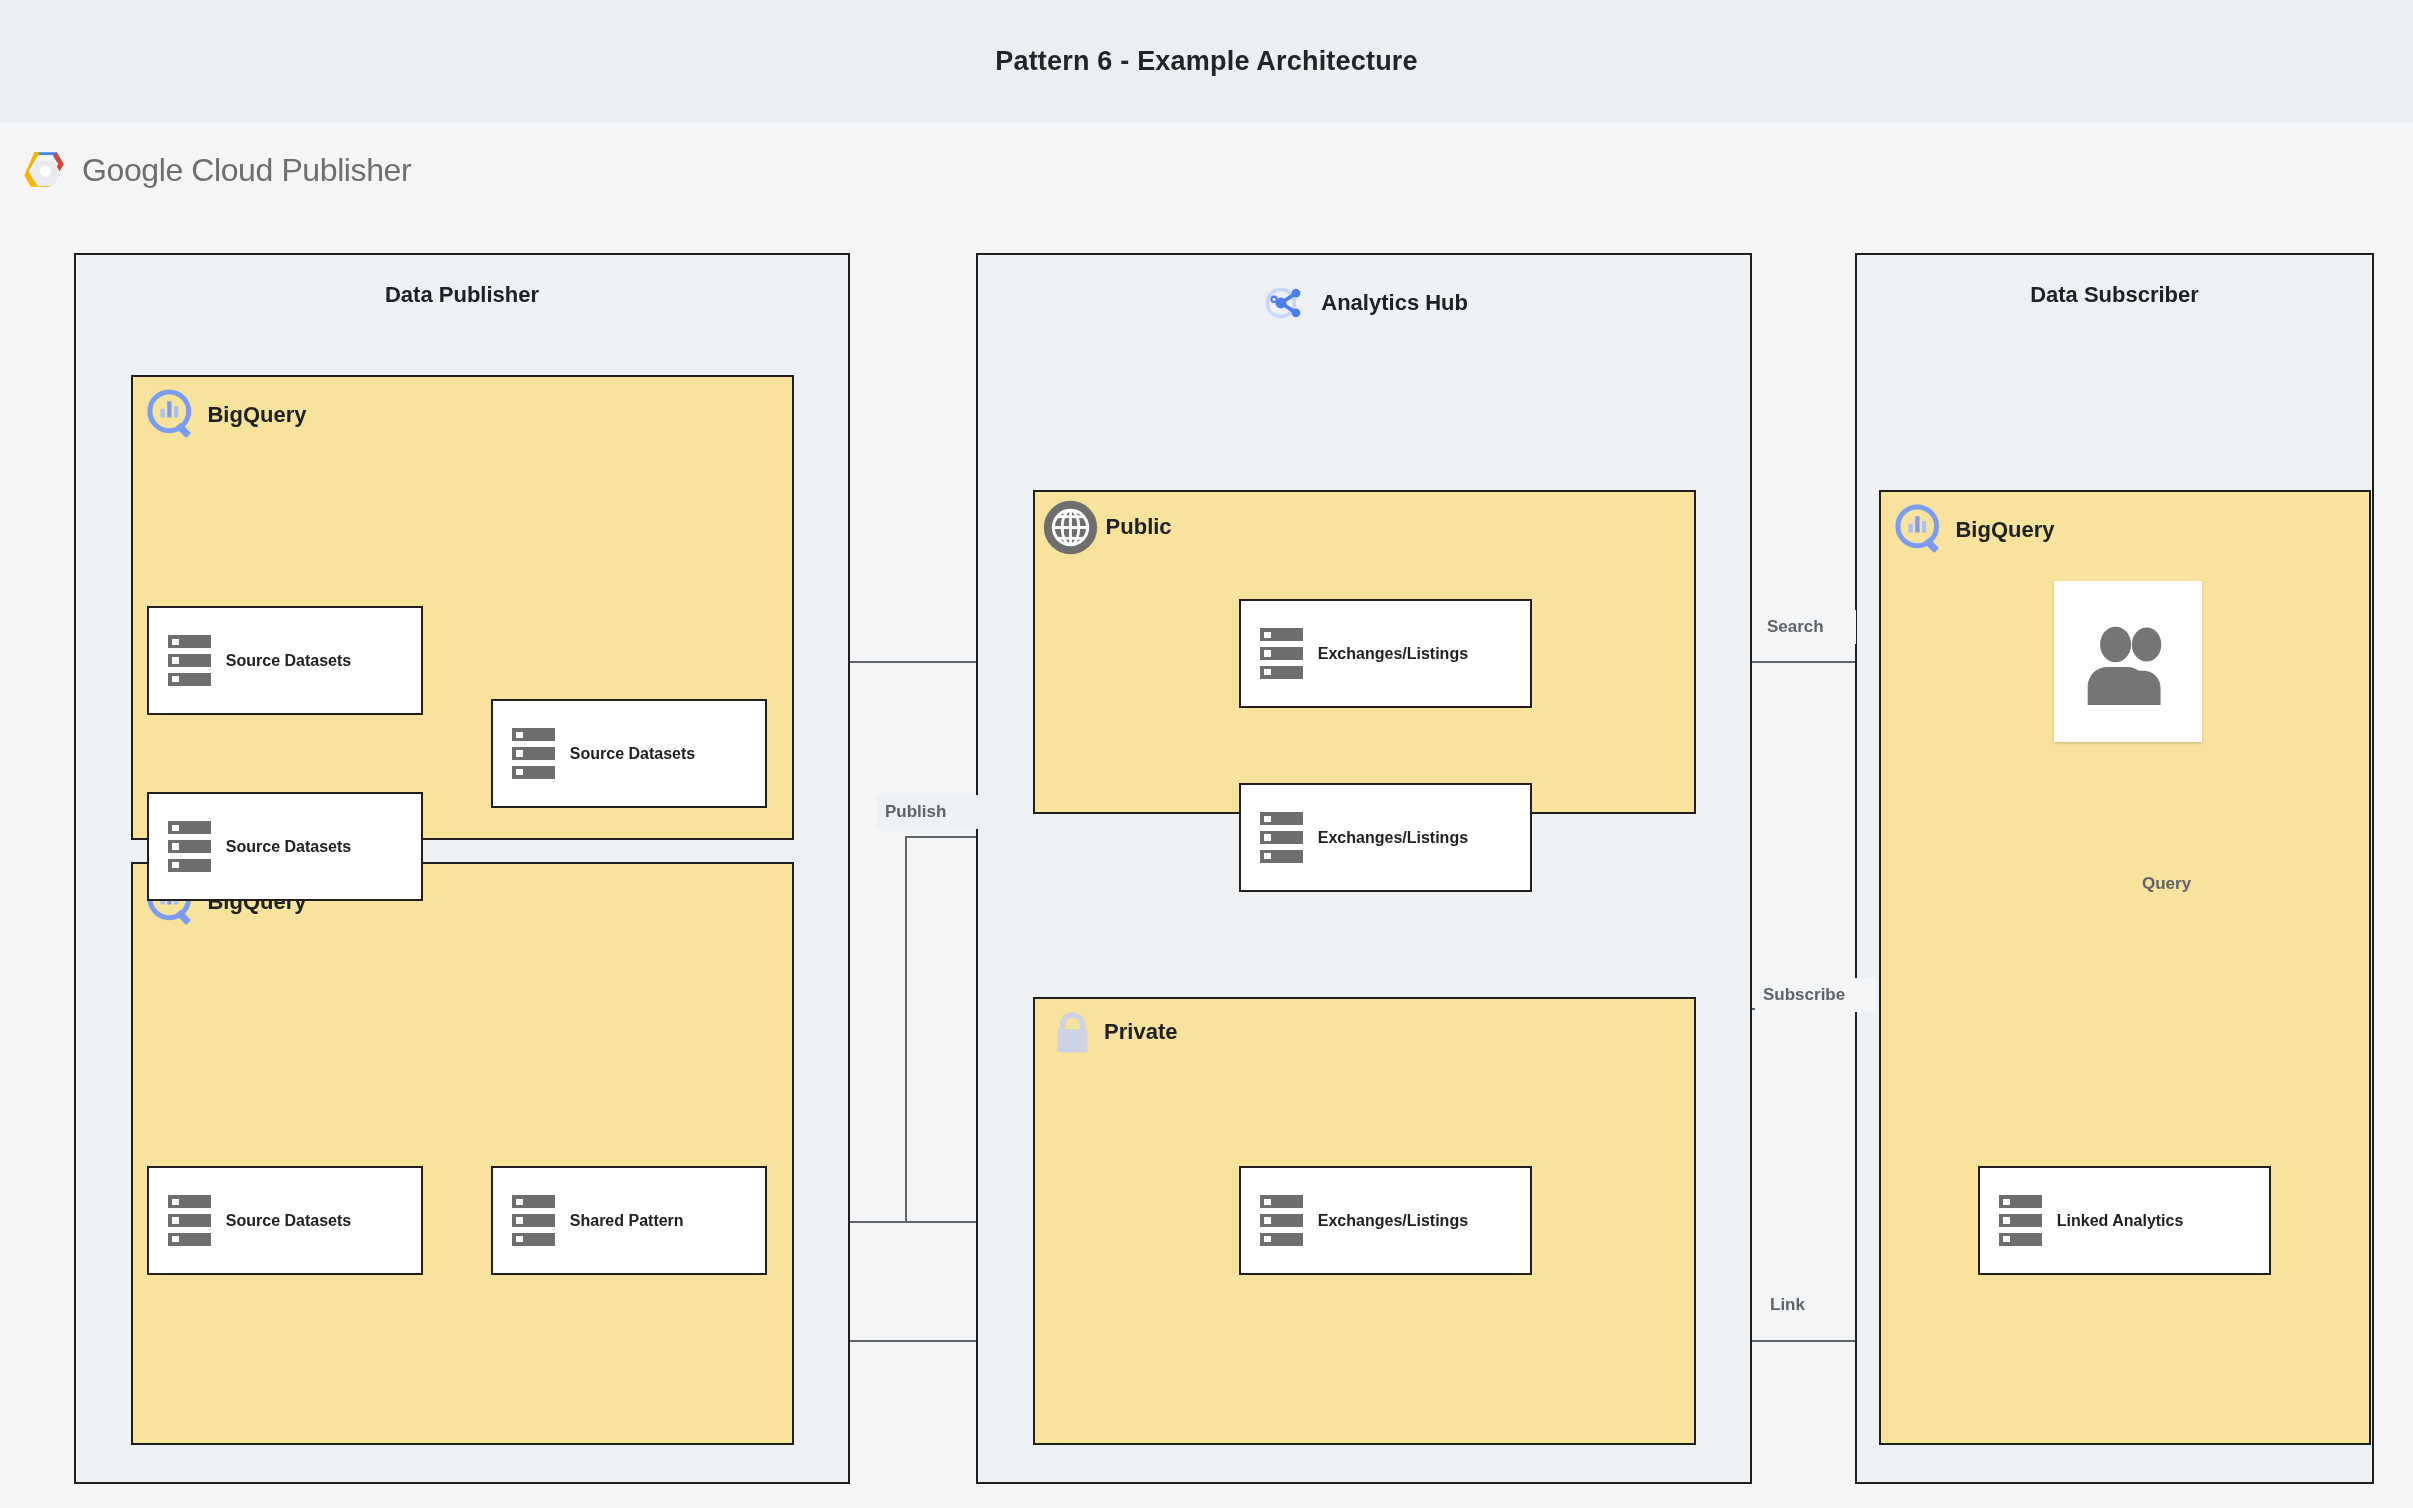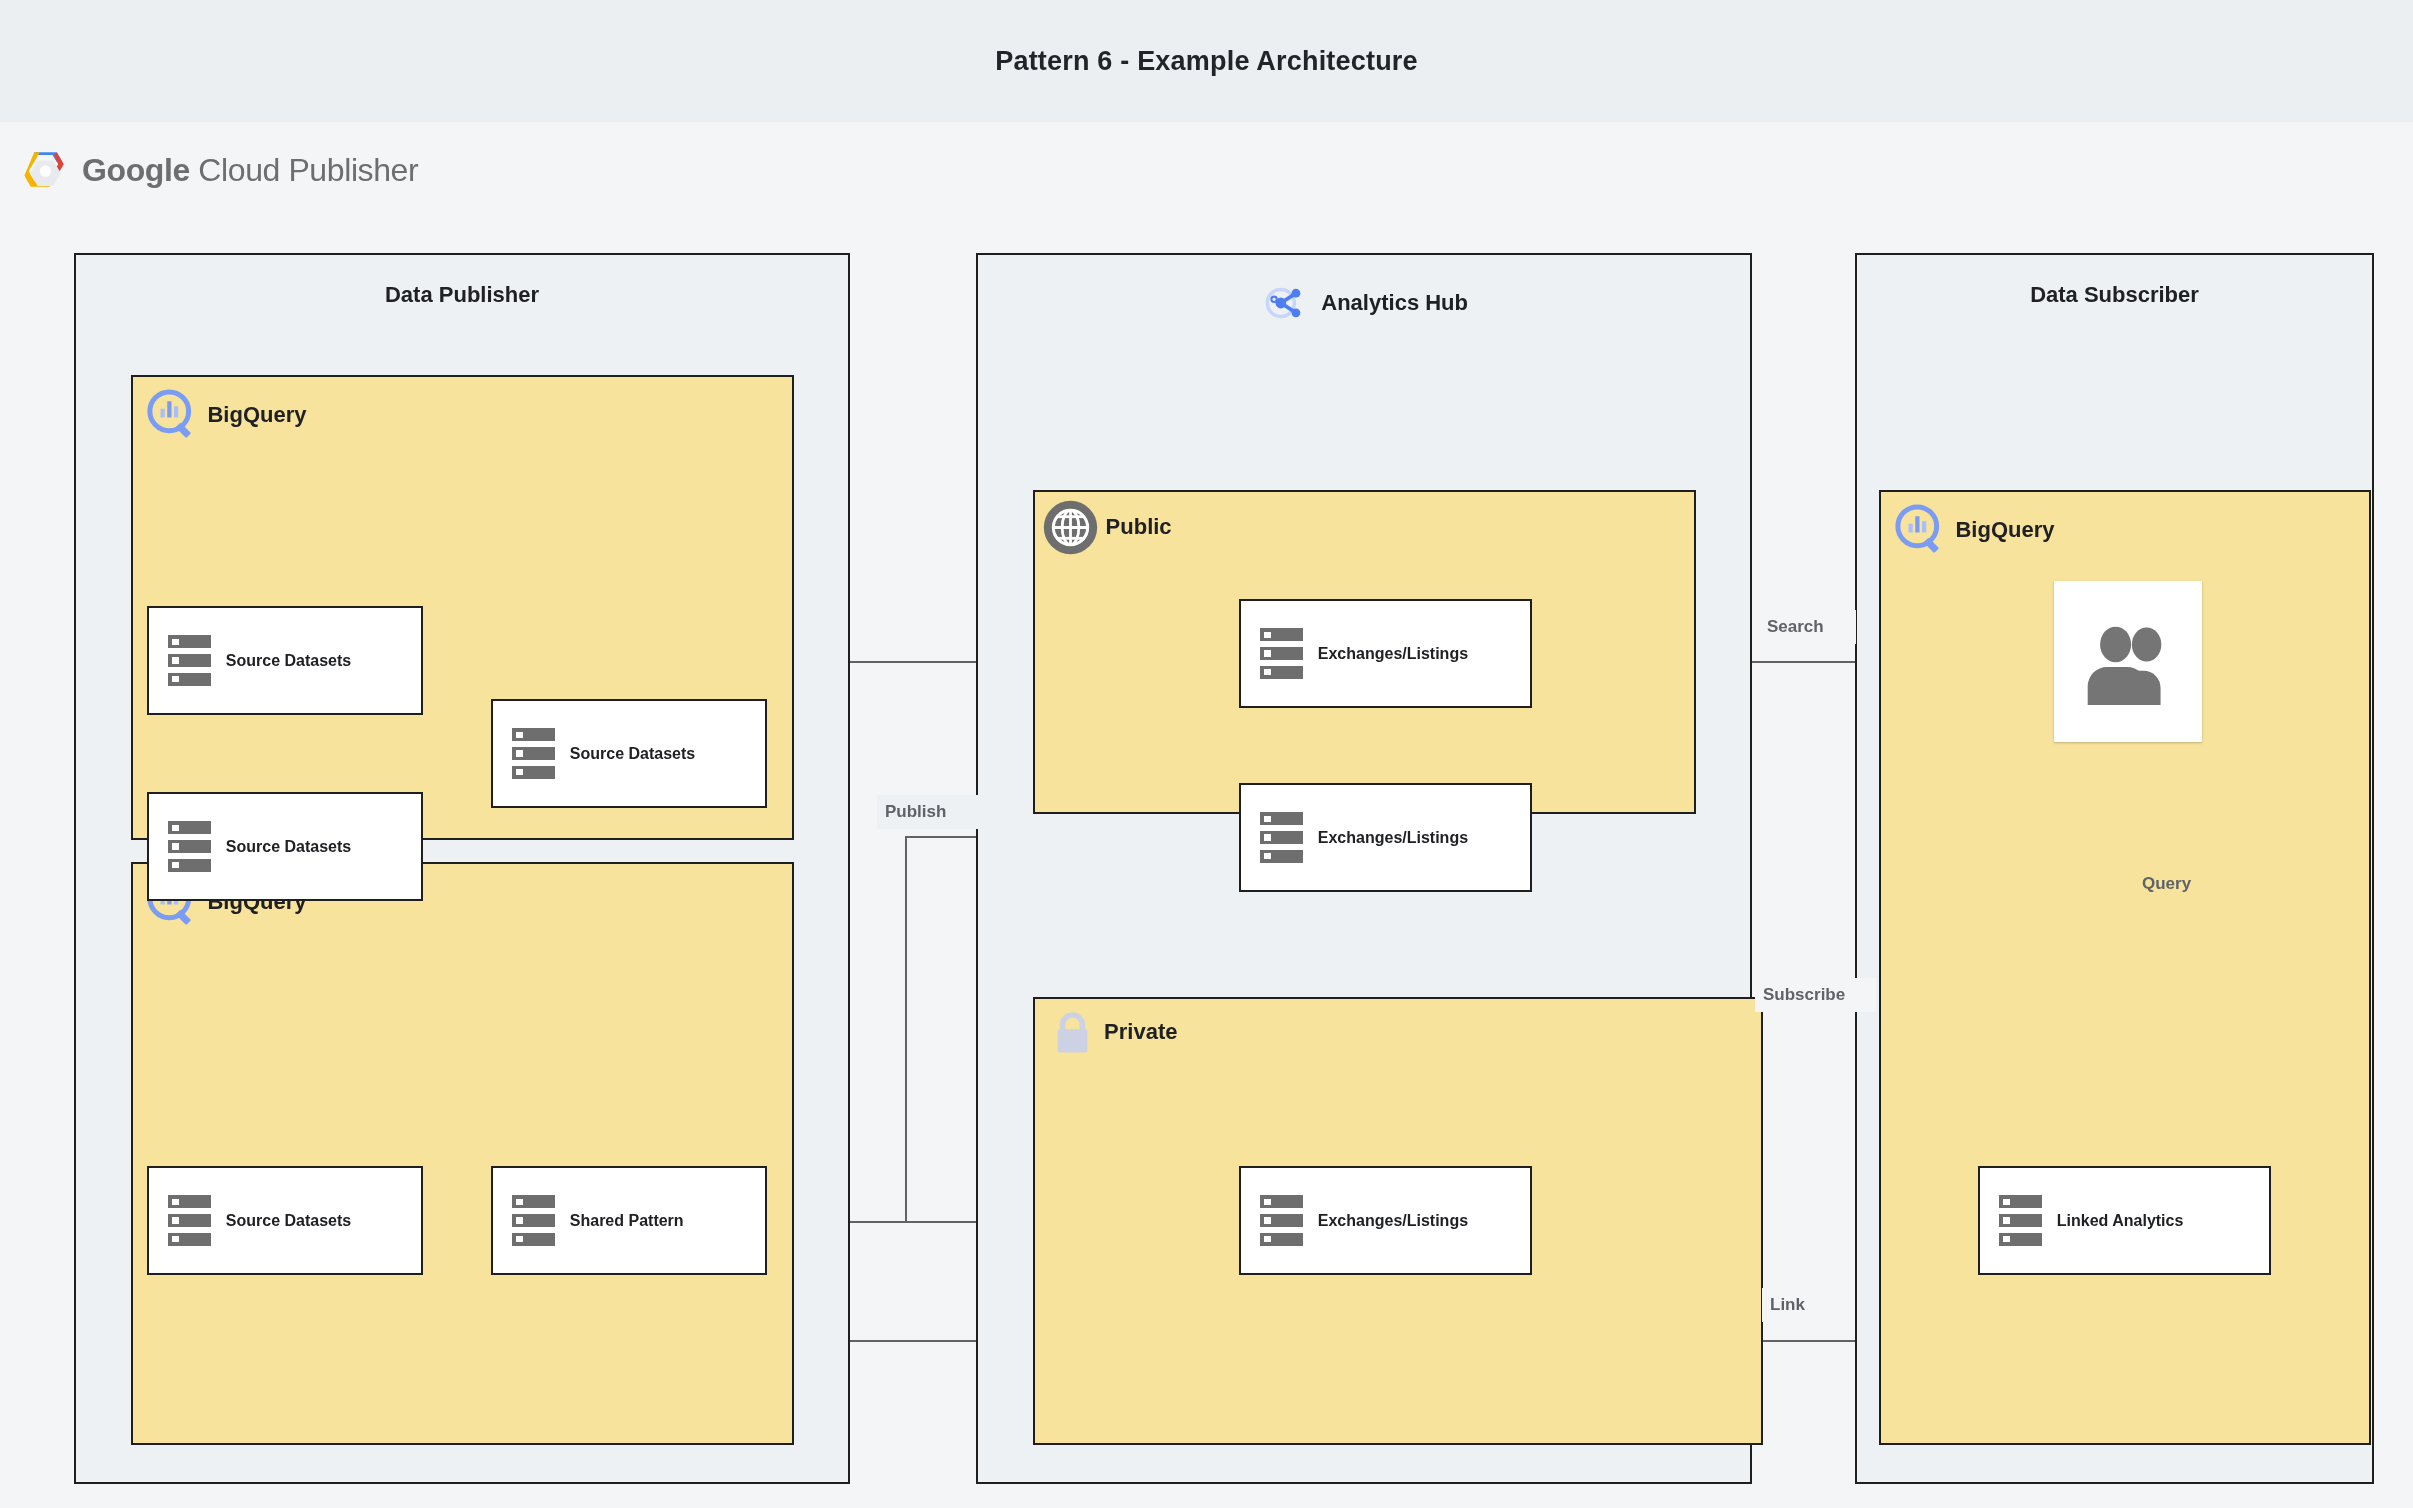--- a/index.html
+++ b/index.html
@@ -26,21 +26,21 @@
   
   .canvas {
     position: absolute; left: 0; top: 122px; width: 2413px; height: 1386px;
     background: #f4f5f7;
   }
 
   
   .gcp-logo { position: absolute; left: 22.5px; top: 26px; display: flex; align-items: center; gap: 14.5px; }
   .gcp-mark { width: 45px; height: 45px; }
   .gcp-word { font-size: 32px; color: #6e6e6e; letter-spacing: -0.4px; white-space: nowrap; font-weight: 400; }
-  .gcp-word b { font-weight: 700; }
+  .gcp-word b { font-weight: 400; }
 
   
   .group {
     position: absolute;
     background: #eef1f4;
     border: 2.4px solid #1f1f1f;
   }
   .group > .group-title {
     position: absolute; left: 0; right: 0; top: 27px;
     text-align: center; font-size: 22px; font-weight: bold; color: #202124;
@@ -276,21 +276,21 @@
           <line x1="10.5" y1="24" x2="37.5" y2="24" stroke="#ffffff" stroke-width="2.2"></line>
           <line x1="13" y1="15.5" x2="35" y2="15.5" stroke="#ffffff" stroke-width="2.2"></line>
           <line x1="13" y1="32.5" x2="35" y2="32.5" stroke="#ffffff" stroke-width="2.2"></line>
           <ellipse cx="24" cy="24" rx="6.6" ry="13.5" fill="none" stroke="#ffffff" stroke-width="2.2"></ellipse>
           <line x1="24" y1="10.5" x2="24" y2="37.5" stroke="#ffffff" stroke-width="2.2"></line>
         </svg>
         <span class="zone-label">Public</span>
       </div>
     </div>
 
-    <div class="zone" style="left:1033px; top:875px; width:730px; height:448px;">
+    <div class="zone" style="left:1033px; top:875px; width:663px; height:448px;">
       <div class="zone-head" style="left:11.3px; top:6.4px;">
         <svg width="53" height="53" viewBox="0 0 48 48">
           <path d="M15 23 v-5 a9 9 0 0 1 18 0 v5" fill="none" stroke="#ccd2e3" stroke-width="5"></path>
           <rect x="10.5" y="22" width="27" height="21" rx="1.5" fill="#ccd2e3"></rect>
         </svg>
         <span class="zone-label">Private</span>
       </div>
     </div>
 
     <div class="node" style="left:1239px; top:477px; width:293px; height:109px;">

